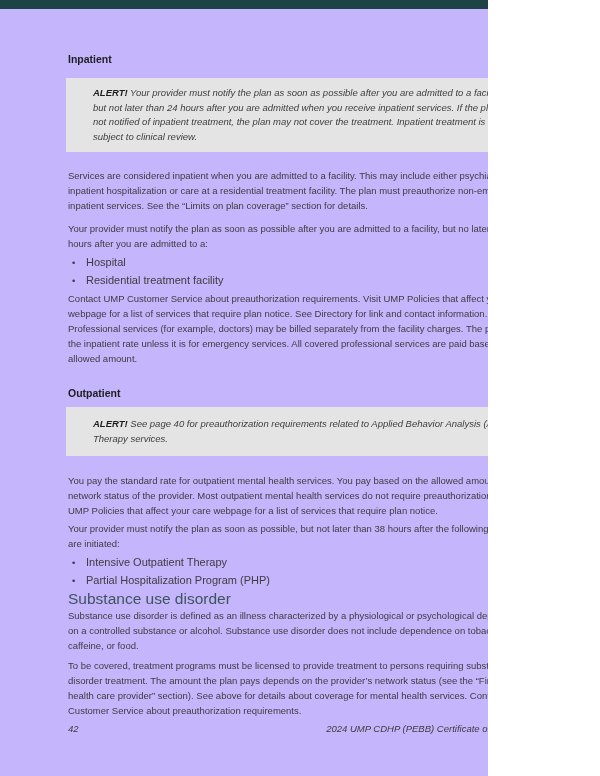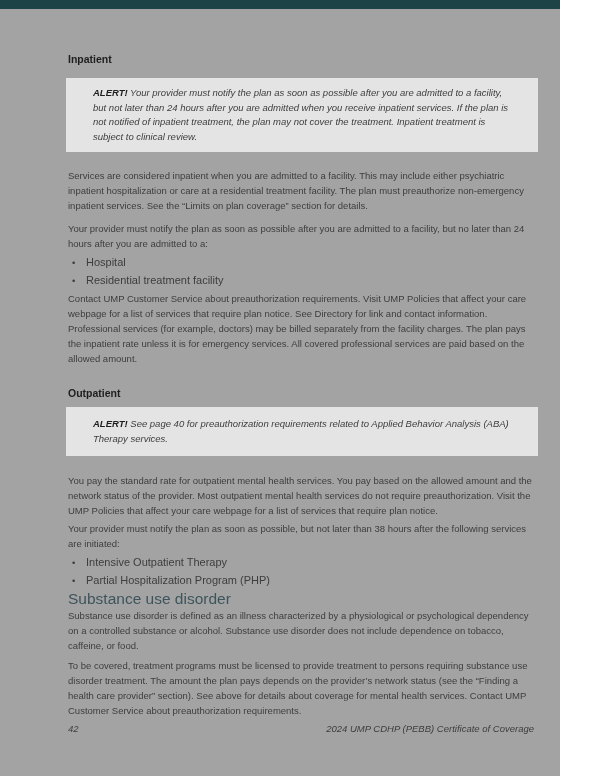--- a/index.html
+++ b/index.html
@@ -1,19 +1,19 @@
 <!DOCTYPE html>
 <html><head>
 <meta charset="utf-8">
 <style>
   html,body{margin:0;padding:0;background:#ffffff;}
   .page{
     position:relative;
-    width:560px;height:776px;
-    background:#a3a3a3;
+    width:488px;height:776px;
+    background:#c4b5fd;
     font-family:"Liberation Sans","DejaVu Sans",sans-serif;
     color:#3d3d3d;
     overflow:hidden;
   }
   .topbar{
     position:absolute;top:0;left:0;
     width:600px;height:9px;
     background:#1e4347;
   }
   .content{

